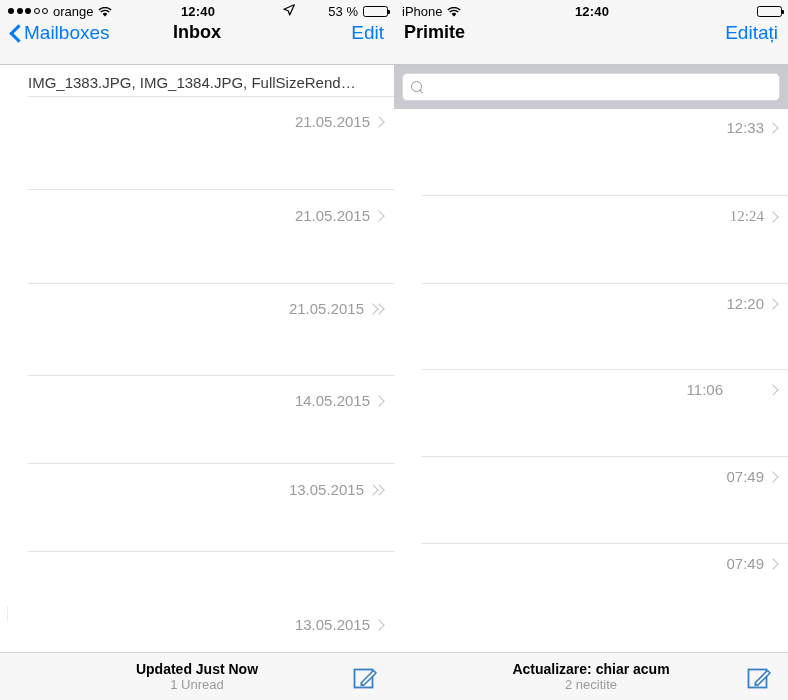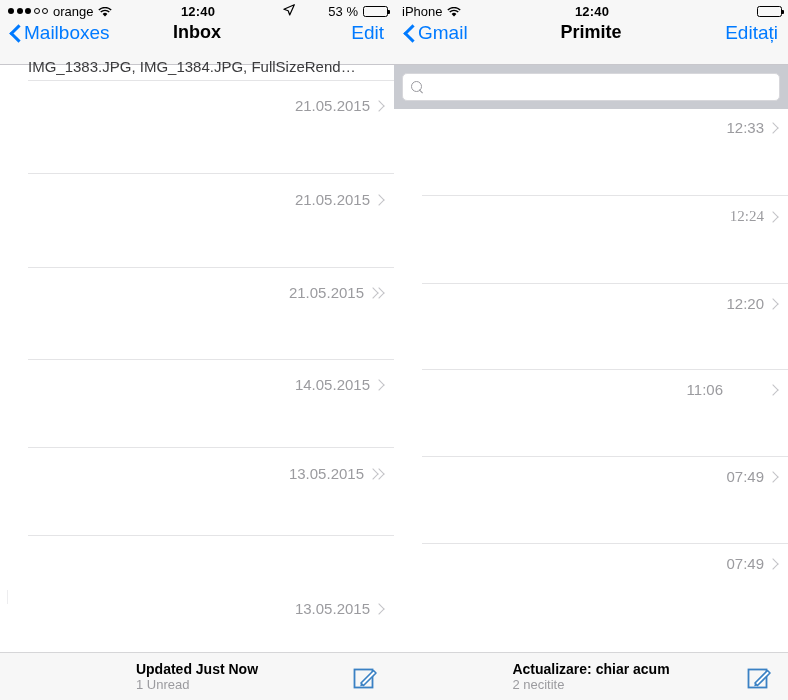--- a/index.html
+++ b/index.html
@@ -166,21 +166,21 @@
 
   
   .toolbar {
     position: absolute; left: 0; right: 0; bottom: 0;
     height: 48px;
     background: #f7f7f7;
     border-top: 1px solid #d6d6d8;
     display: flex; align-items: center; justify-content: center;
   }
   .toolbar-status {
-    line-height: 1.18;
+    text-align: center; line-height: 1.18;
   }
   .tb-primary { font-size: 14px; font-weight: bold; color: #000; }
   .tb-secondary { font-size: 13px; color: #9b9b9f; }
   .compose {
     position: absolute; right: 16px; top: 50%; transform: translateY(-50%);
     width: 26px; height: 26px;
   }
 </style>
 </head>
 <body>
@@ -229,21 +229,21 @@
         <span>Mailboxes</span>
       </div>
       <div class="nav-title">Inbox</div>
       <div class="nav-edit">
         <span>Edit</span>
       </div>
     </div>
 
     <div class="list">
 
-      <div class="row" style="height:16px;">
+      <div class="row" style="height:16px;margin-top:16px;">
         <div class="clip-mask"></div>
         <div class="clipped-subject">IMG_1383.JPG, IMG_1384.JPG, FullSizeRend…</div>
         <div class="row-sep"></div>
       </div>
 
       <div class="row" style="height:93px;">
         <div class="row-meta" style="top:16px;">
           <span>21.05.2015</span>
           <span class="chev-r"></span>
         </div>
@@ -323,24 +323,20 @@
         <span class="sb-time">12:40</span>
       </div>
       <div class="sb-right">
         <span class="batt">
           <span class="batt-fill" id="batt-r" style="width:36%"></span>
         </span>
       </div>
     </div>
 
     <div class="navbar">
-      <div class="nav-back">
-        <span class="chev-back"></span>
-        <span>Gmail</span>
-      </div>
       <div class="nav-title">Primite</div>
       <div class="nav-edit">
         <span>Editați</span>
       </div>
     </div>
 
     <div class="searchwrap">
       <div class="searchfield">
         <span class="mag"></span>
         <input class="search-input" type="text" value="" placeholder="" style="">

